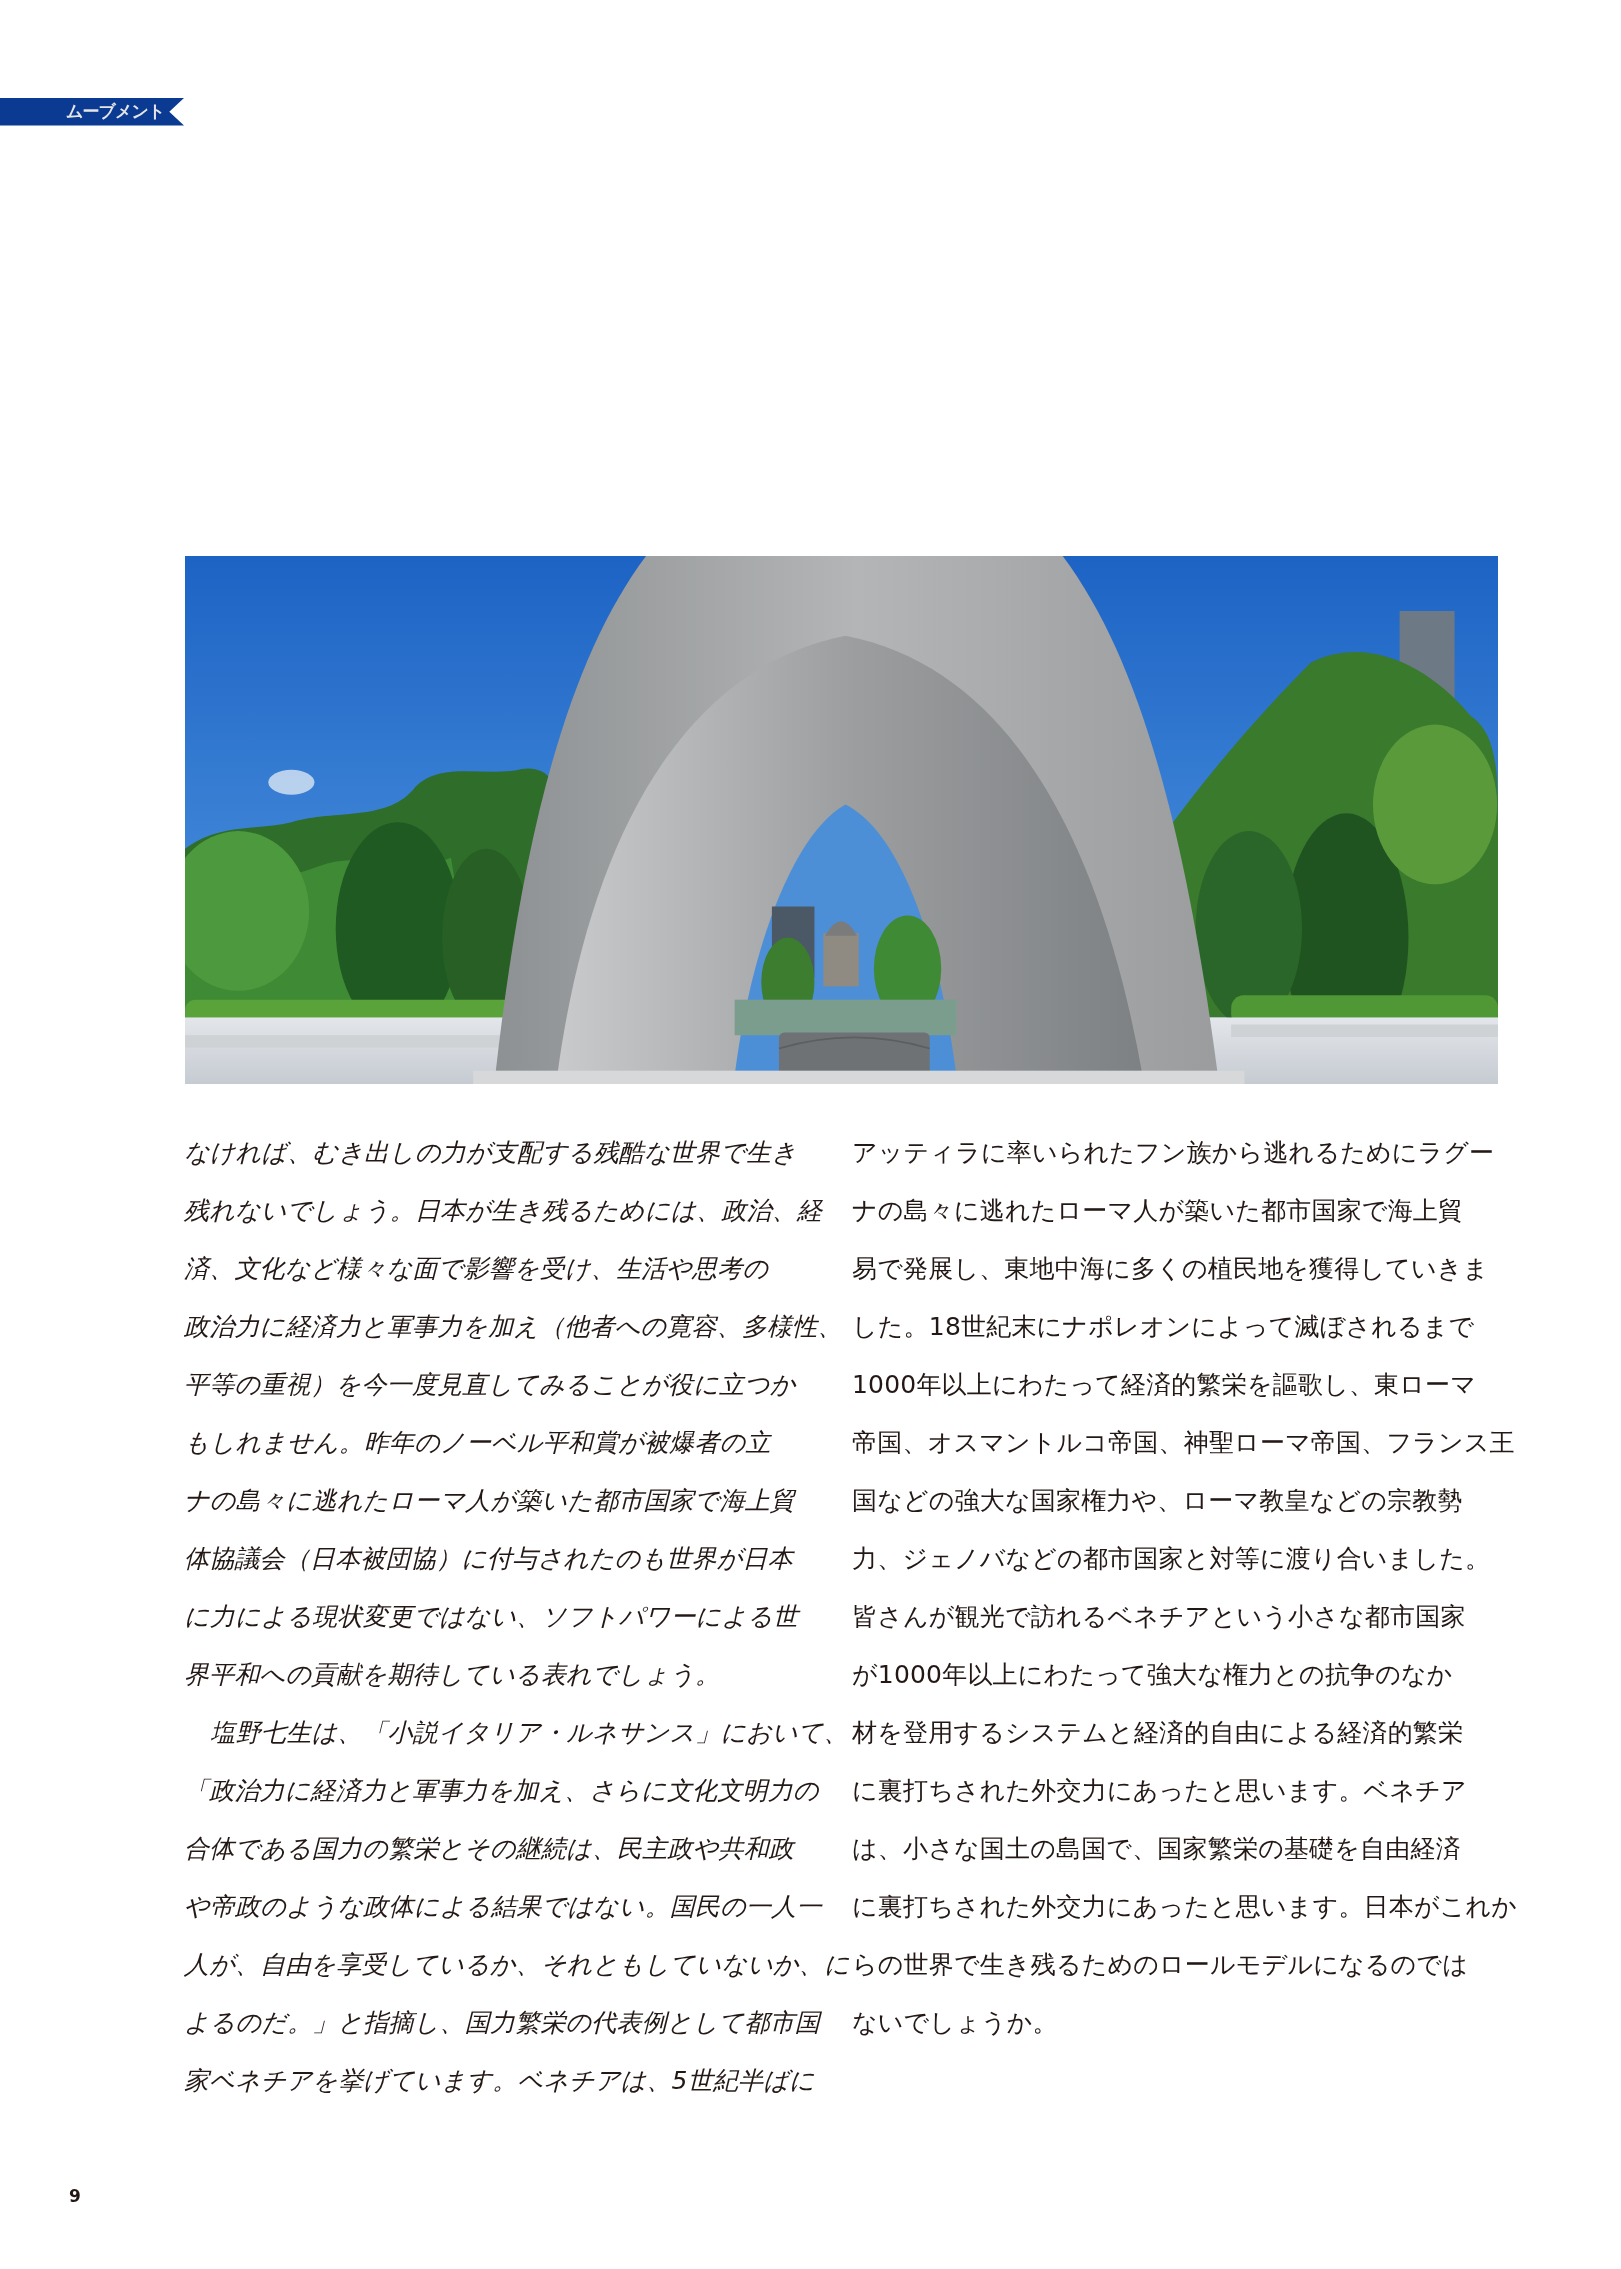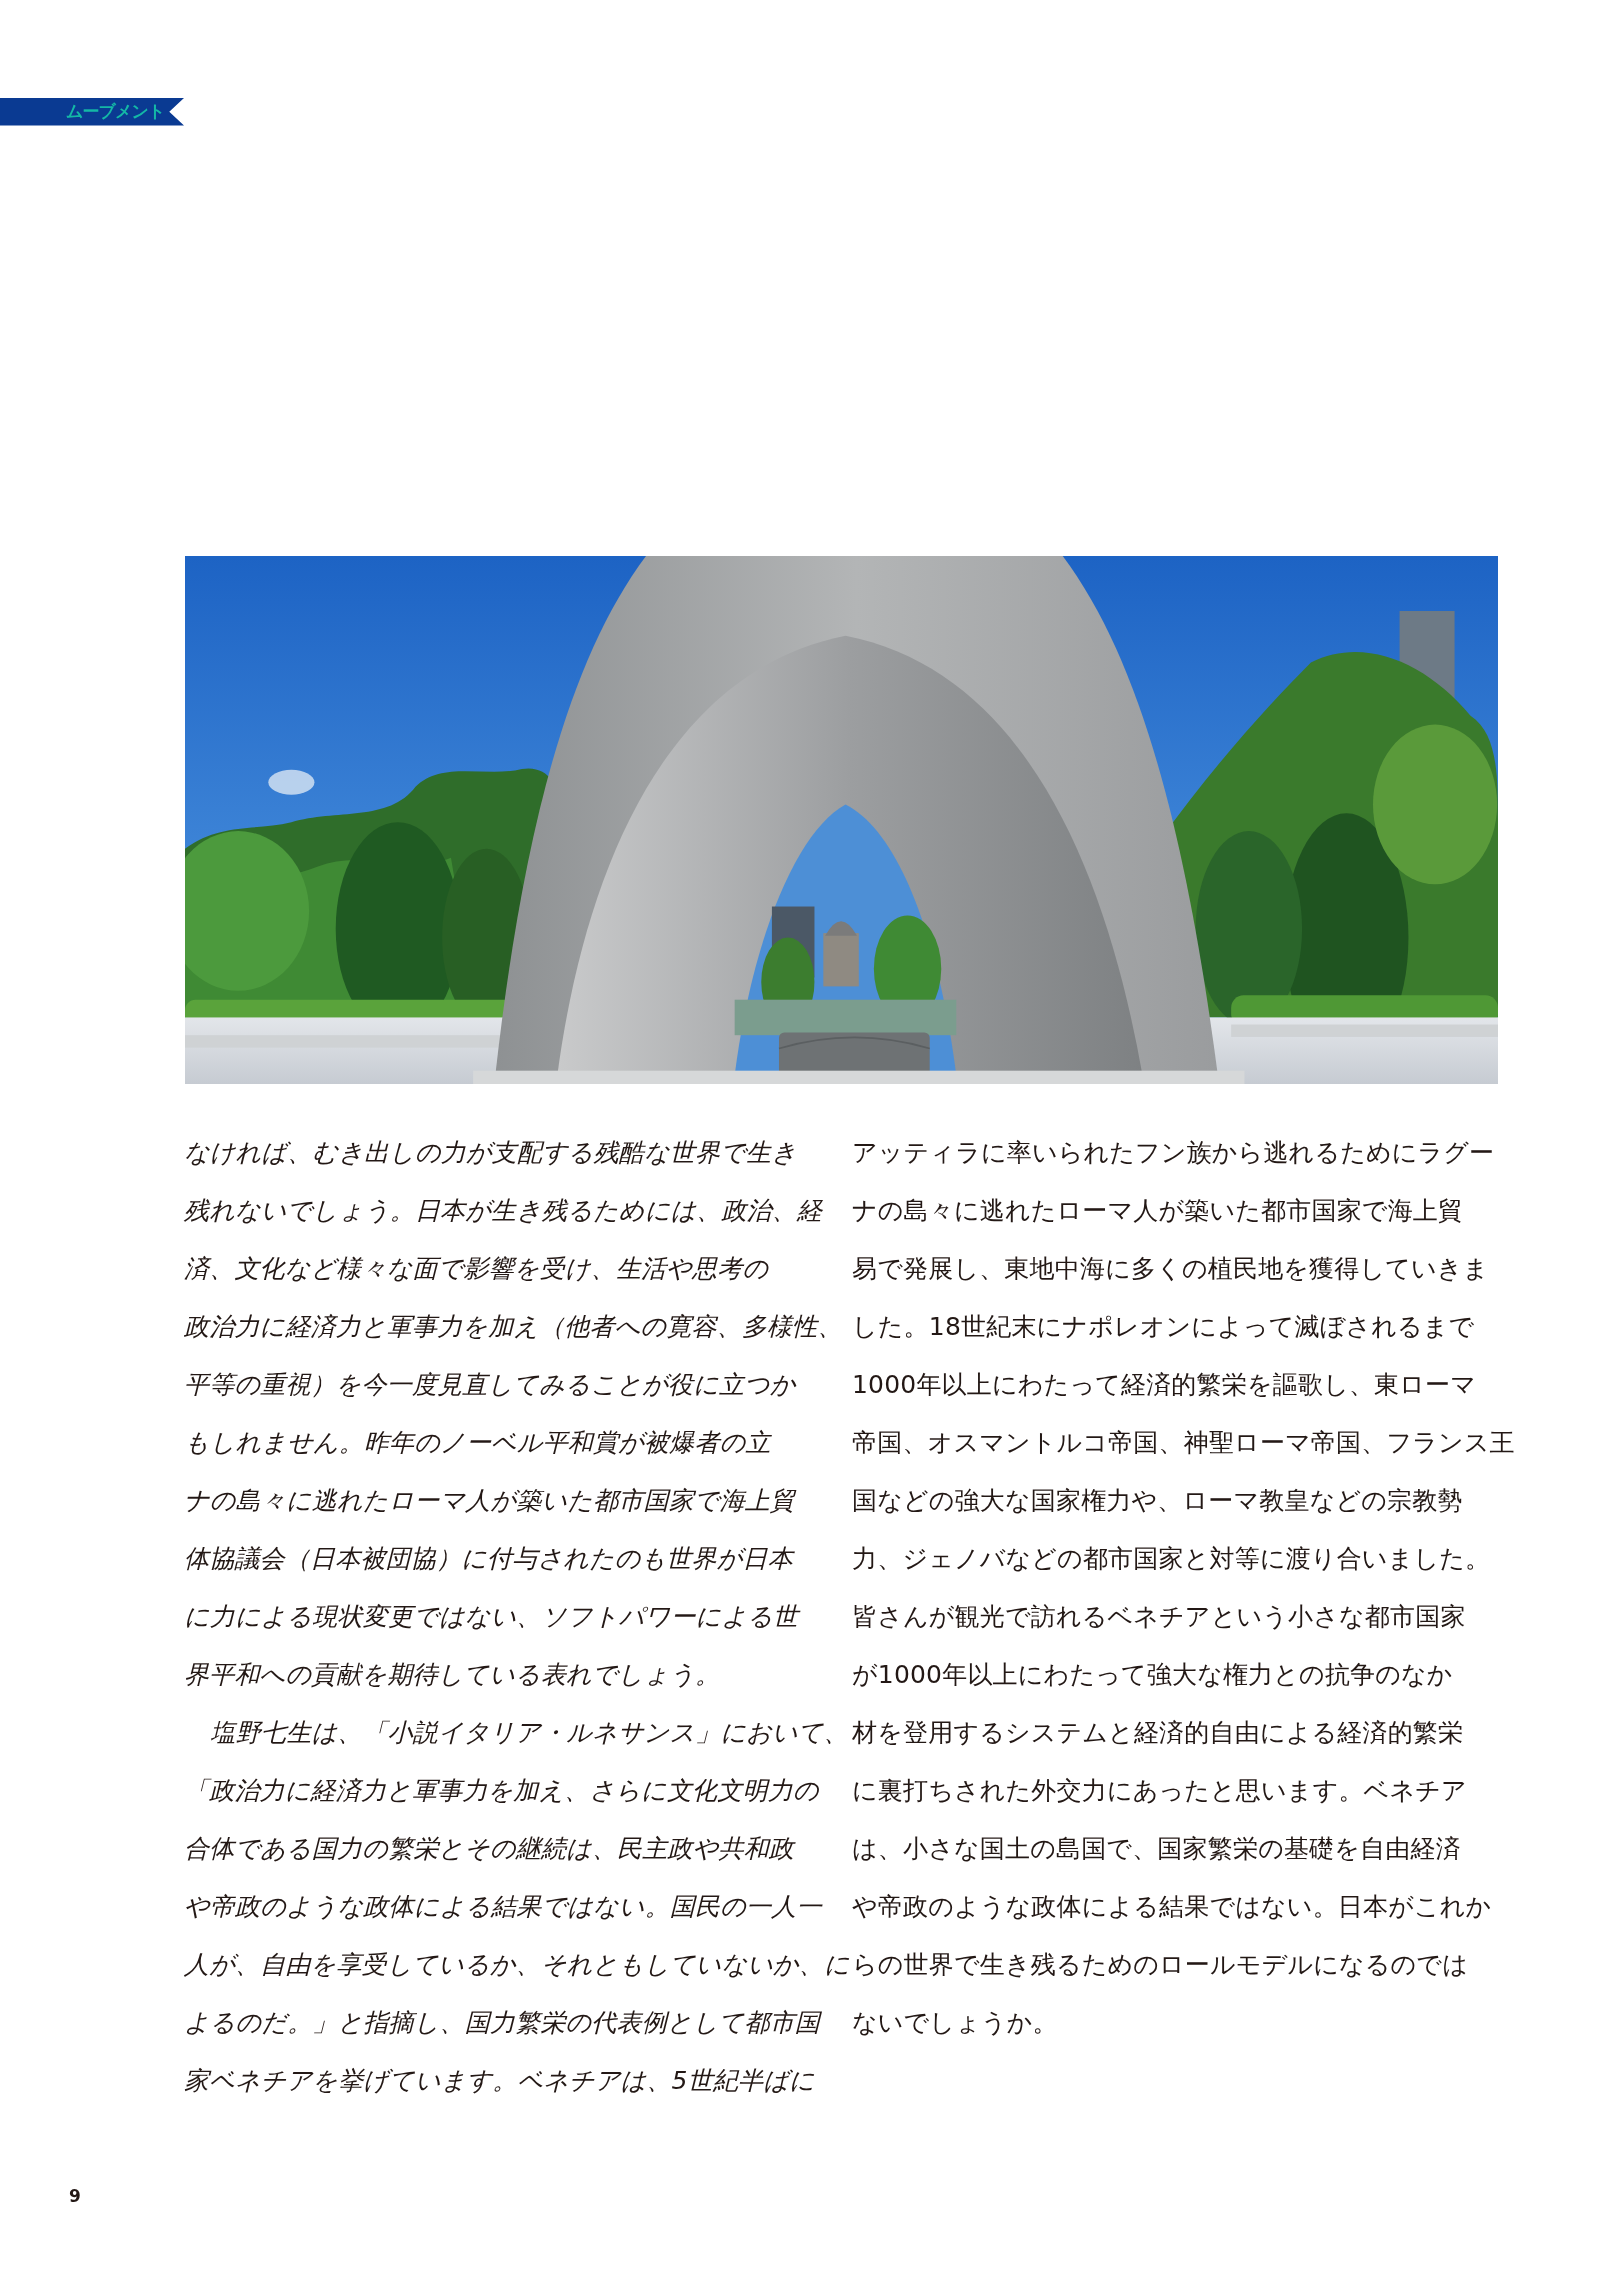--- a/index.html
+++ b/index.html
@@ -24,21 +24,21 @@
       height: 27.5px;
       background: #0a3a92;
       clip-path: polygon(0 0, 100% 0, 92% 50%, 100% 100%, 0 100%);
       display: flex;
       align-items: center;
       justify-content: flex-end;
       box-sizing: border-box;
       padding-right: 19.5px;
     }
     .section-tag span {
-      color: #14b8a6;
+      color: #e5e5e5;
       font-weight: bold;
       font-size: 17px;
       letter-spacing: -0.9px;
       line-height: 1;
     }
     
     .photo {
       position: absolute;
       left: 185px;
       top: 556px;
@@ -186,19 +186,19 @@
   <span class="line">した。18世紀末にナポレオンによって滅ぼされるまで</span>
   <span class="line">1000年以上にわたって経済的繁栄を謳歌し、東ローマ</span>
   <span class="line">帝国、オスマントルコ帝国、神聖ローマ帝国、フランス王</span>
   <span class="line">国などの強大な国家権力や、ローマ教皇などの宗教勢</span>
   <span class="line">力、ジェノバなどの都市国家と対等に渡り合いました。</span>
   <span class="line">皆さんが観光で訪れるベネチアという小さな都市国家</span>
   <span class="line">が1000年以上にわたって強大な権力との抗争のなか</span>
   <span class="line">材を登用するシステムと経済的自由による経済的繁栄</span>
   <span class="line">に裏打ちされた外交力にあったと思います。ベネチア</span>
   <span class="line">は、小さな国土の島国で、国家繁栄の基礎を自由経済</span>
-  <span class="line">や帝政のような政体による結果ではない。日本がこれか</span>
+  <span class="line">に裏打ちされた外交力にあったと思います。日本がこれか</span>
   <span class="line">らの世界で生き残るためのロールモデルになるのでは</span>
   <span class="line">ないでしょうか。</span>
 </div>
 
 <div class="page-number">9</div>
 
 
 </body></html>

